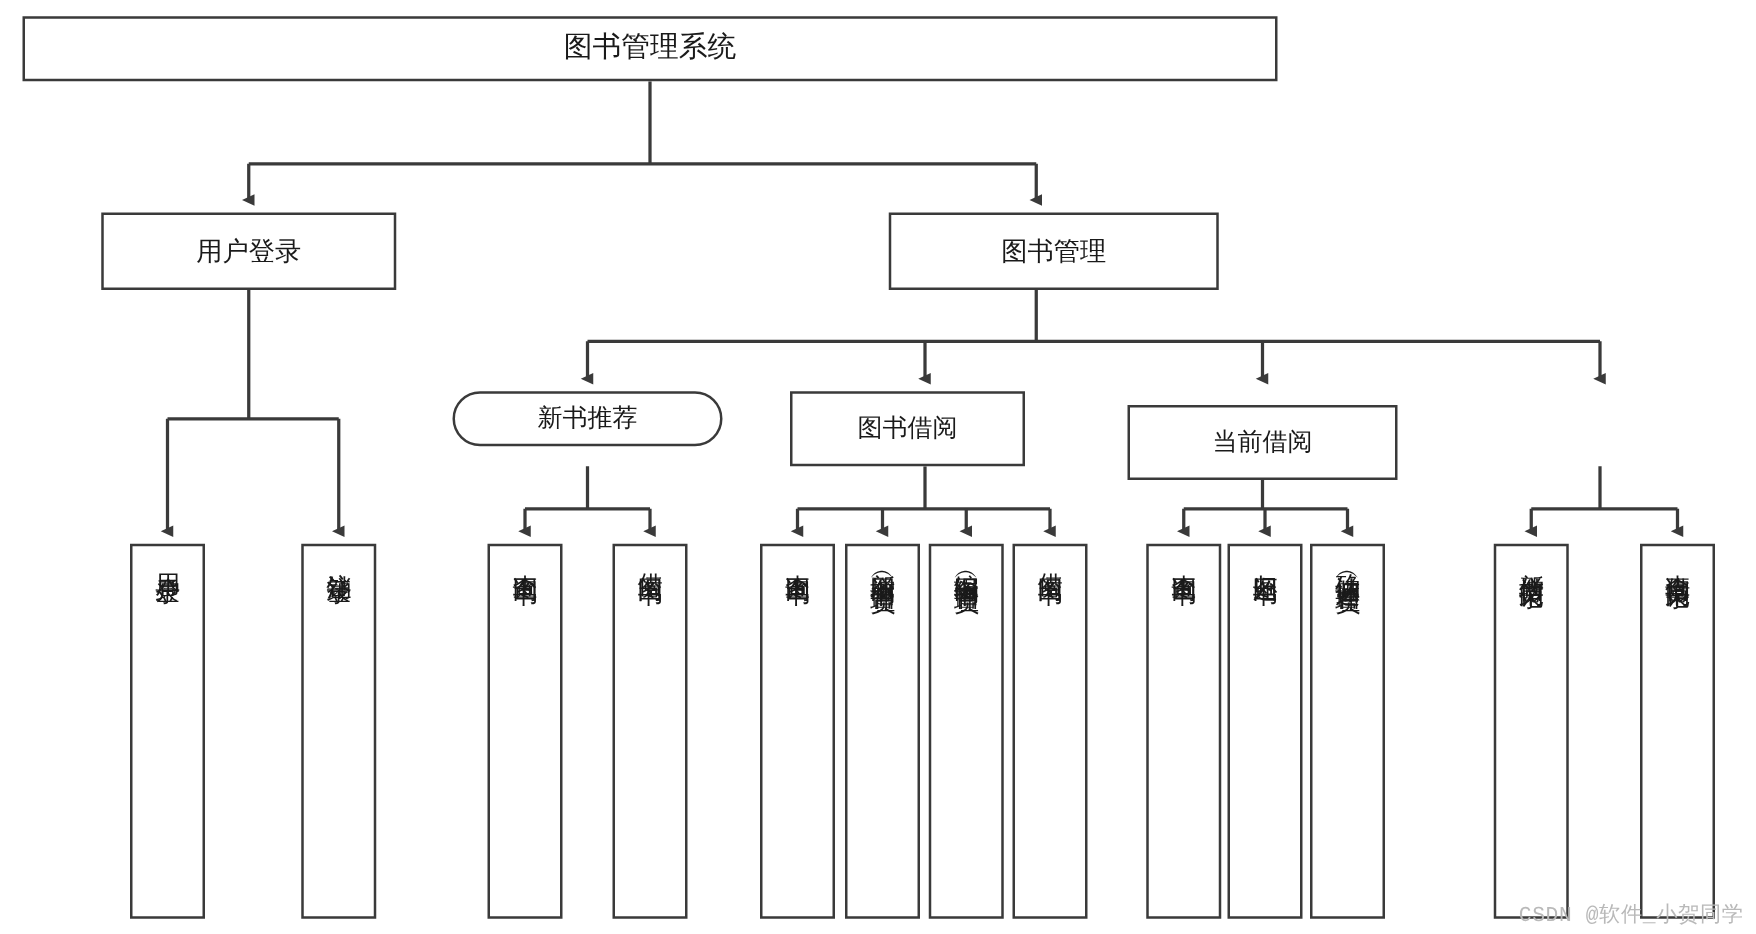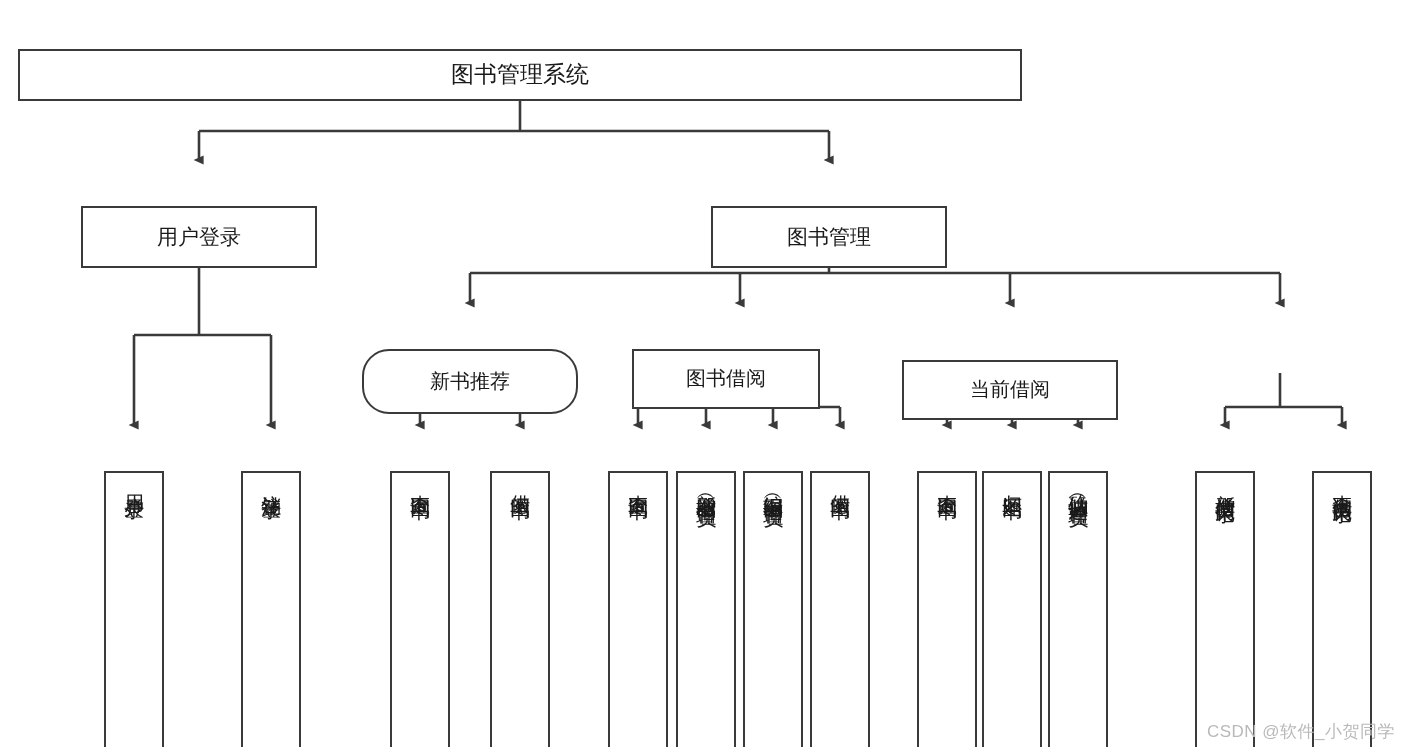--- a/index.html
+++ b/index.html
@@ -29,21 +29,20 @@
   .node {
     position: absolute;
     box-sizing: border-box;
     background: #ffffff;
     border: 2px solid #3a3a3a;
     display: flex;
     align-items: center;
     justify-content: center;
     color: #1a1a1a;
     line-height: 1.18;
-    margin-top: 36px;
   }
   .node-label {
     display: block;
     text-align: center;
     white-space: pre;
   }
   .node.horizontal .node-label {
     writing-mode: horizontal-tb;
   }
   .node.vertical {
@@ -71,21 +70,21 @@
     font-size: 20px;
   }
   #watermark {
     position: absolute;
     right: 10px;
     bottom: 4px;
     font-size: 17px;
     color: #b9b9b9;
     letter-spacing: 0.5px;
     white-space: nowrap;
-    font-family: Liberation Sans, sans-serif;
+    font-family: Liberation Mono, monospace;
   }
 </style>
 </head>
 <body>
 
 <div id="diagram-root">
 
   <svg id="edge-layer" viewBox="0 0 1405 747" xmlns="http://www.w3.org/2000/svg">
     <defs>
       <marker id="arrow" markerWidth="11" markerHeight="11" refX="5.2" refY="5" orient="auto" markerUnits="userSpaceOnUse">
@@ -142,25 +141,25 @@
   </svg>
 
   <div class="node horizontal level-root" style="left:18px; top:13px; width:1004px; height:52px;">
     <span class="node-label">图书管理系统</span>
   </div>
 
   <div class="node horizontal level-2" style="left:81px; top:170px; width:236px; height:62px;">
     <span class="node-label">用户登录</span>
   </div>
 
-  <div class="node horizontal level-2" style="left:711px; top:170px; width:236px; height:62px;">
+  <div class="node horizontal level-2" style="left:711px; top:170px; width:264px; height:62px;">
     <span class="node-label">图书管理</span>
   </div>
 
-  <div class="node horizontal level-3" style="left:362px; top:313px; width:216px; height:65px;border-radius:27px;">
+  <div class="node horizontal level-3" style="left:362px; top:313px; width:216px; height:44px;border-radius:27px;">
     <span class="node-label">新书推荐</span>
   </div>
 
   <div class="node horizontal level-3" style="left:632px; top:313px; width:188px; height:60px;">
     <span class="node-label">图书借阅</span>
   </div>
 
   <div class="node horizontal level-3" style="left:902px; top:324px; width:216px; height:60px;">
     <span class="node-label">当前借阅</span>
   </div>

